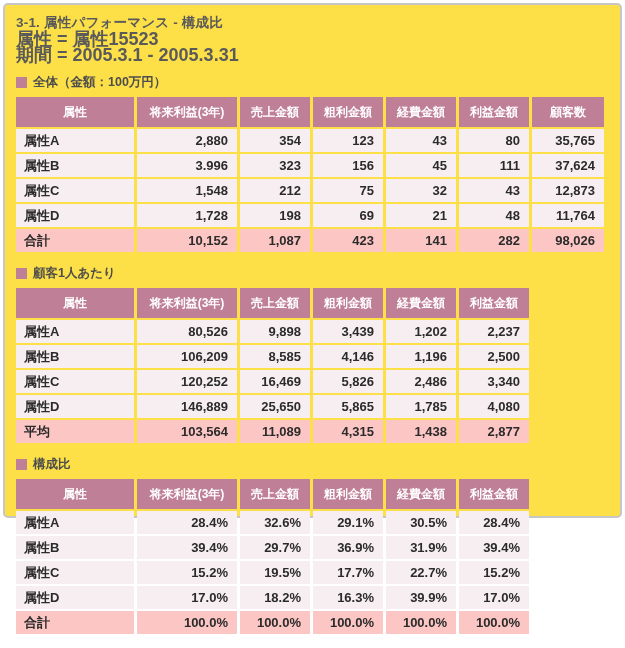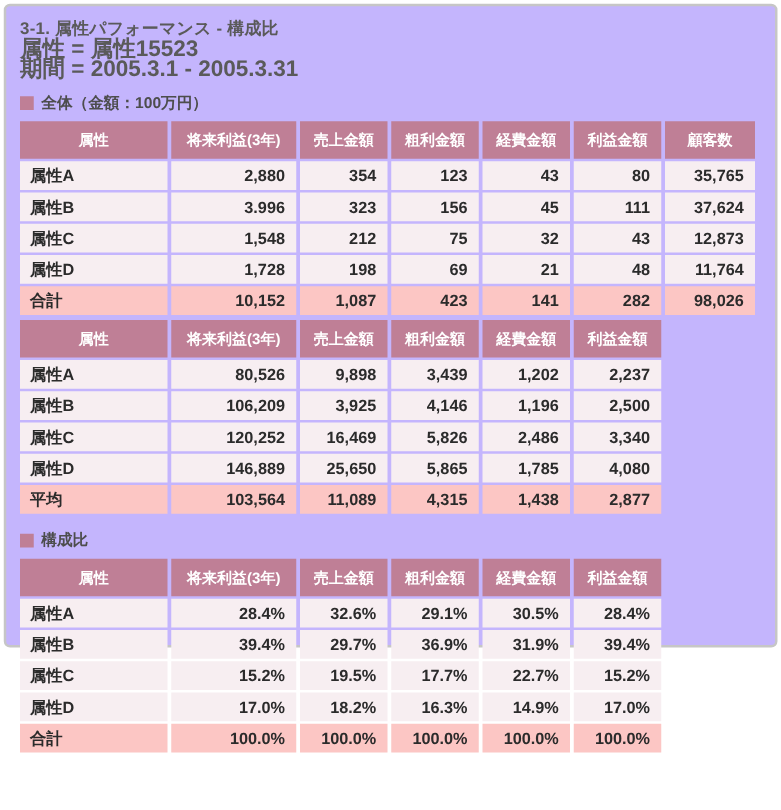--- a/index.html
+++ b/index.html
@@ -1,21 +1,21 @@
 <!DOCTYPE html>
 <html style="--header-bg: #bf7f96; --header-text: #ffffff; --row-bg: #f7eef1; --total-row-bg: #fcc6c4; --body-text: #2b2b2b; --title-text: #5a5a5a; --border: #c6c6c6;"><head>
 <meta charset="utf-8">
 <style>
   html,body{margin:0;padding:0;background:#fff;}
   body{width:625px;height:648px;overflow:hidden;
        font-family:"Liberation Sans","DejaVu Sans",sans-serif;
        -webkit-font-smoothing:antialiased;}
   .panel{box-sizing:border-box;width:619px;height:515px;margin:3px;
          border:2px solid var(--border,#c6c6c6);border-radius:5px;
-         background:#c4b5fd;padding:9px 10px 6px 10px;}
+         background:#fde047;padding:9px 10px 6px 10px;}
   .title{font-size:13.5px;font-weight:bold;color:var(--title-text,#5a5a5a);
          margin:1px 0 0 1px;line-height:16px;letter-spacing:.2px;}
   .subline{font-size:18px;font-weight:bold;color:var(--title-text,#5a5a5a);
          margin:0 0 0 1px;line-height:16px;}
   .sec{margin:0;}
   .sec-label{display:flex;align-items:center;margin:12px 0 6px 1px;
          font-size:12.5px;font-weight:bold;color:#4d4d4d;line-height:14px;}
   .bullet{width:11px;height:11px;background:var(--header-bg,#bf7f96);
          margin-right:6px;flex:0 0 auto;}
   table.data-table{border-collapse:separate;border-spacing:3px 2px;
@@ -108,20 +108,24 @@
               <td class="num">1,087</td>
               <td class="num">423</td>
               <td class="num">141</td>
               <td class="num">282</td>
               <td class="num">98,026</td>
             </tr>
           </tbody>
         </table>
       </section>
       <section class="sec">
+        <div class="sec-label">
+          <span class="bullet"></span>
+          <span class="sec-text">顧客1人あたり</span>
+        </div>
         <table class="data-table">
           <colgroup>
             <col style="width: 118px;">
             <col style="width: 100px;">
             <col style="width: 70px;">
             <col style="width: 70px;">
             <col style="width: 70px;">
             <col style="width: 70px;">
           </colgroup>
           <thead>
@@ -139,21 +143,21 @@
               <td class="label">属性A</td>
               <td class="num">80,526</td>
               <td class="num">9,898</td>
               <td class="num">3,439</td>
               <td class="num">1,202</td>
               <td class="num">2,237</td>
             </tr>
             <tr>
               <td class="label">属性B</td>
               <td class="num">106,209</td>
-              <td class="num">3,925</td>
+              <td class="num">8,585</td>
               <td class="num">4,146</td>
               <td class="num">1,196</td>
               <td class="num">2,500</td>
             </tr>
             <tr>
               <td class="label">属性C</td>
               <td class="num">120,252</td>
               <td class="num">16,469</td>
               <td class="num">5,826</td>
               <td class="num">2,486</td>
@@ -225,21 +229,21 @@
               <td class="num">19.5%</td>
               <td class="num">17.7%</td>
               <td class="num">22.7%</td>
               <td class="num">15.2%</td>
             </tr>
             <tr>
               <td class="label">属性D</td>
               <td class="num">17.0%</td>
               <td class="num">18.2%</td>
               <td class="num">16.3%</td>
-              <td class="num">14.9%</td>
+              <td class="num">39.9%</td>
               <td class="num">17.0%</td>
             </tr>
             <tr class="total">
               <td class="label">合計</td>
               <td class="num">100.0%</td>
               <td class="num">100.0%</td>
               <td class="num">100.0%</td>
               <td class="num">100.0%</td>
               <td class="num">100.0%</td>
             </tr>

